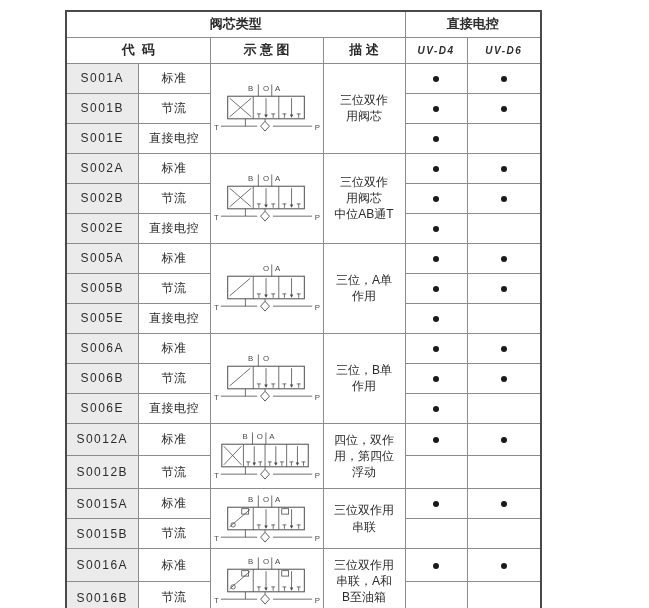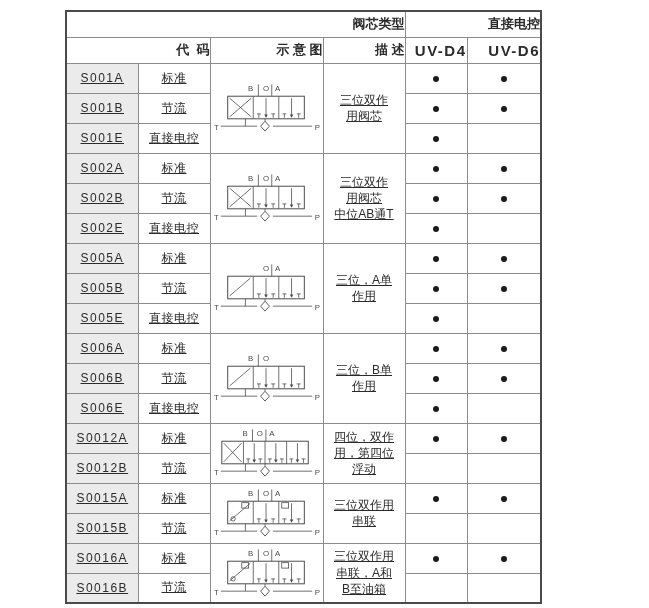--- a/index.html
+++ b/index.html
@@ -13,27 +13,27 @@
   html,body{margin:0;padding:0;}
   body{
     width:649px;height:608px;background:var(--page-bg);
     font-family:"Liberation Sans","DejaVu Sans",sans-serif;
     color:var(--text);position:relative;overflow:hidden;
   }
   .wrap{position:absolute;left:65px;top:10px;}
   table{border-collapse:collapse;border:2px solid var(--border-outer);table-layout:fixed;}
   th,td{border:1px solid var(--border-inner);text-align:center;vertical-align:middle;padding:0;overflow:hidden;}
   thead tr{height:26px;}
-  tbody tr{height:30px;text-decoration:underline;}
-  th{font-size:13px;font-weight:bold;white-space:pre;text-align:right;}
-  th.latin{letter-spacing:1.5px;font-size:15px;}
+  tbody tr{height:30px;}
+  th{font-size:13px;font-weight:bold;white-space:pre;}
+  th.latin{letter-spacing:1.5px;font-size:10px;font-style:italic;}
   td{font-size:12px;}
   td.code{background:var(--code-col-bg);letter-spacing:1.5px;}
   td.type{letter-spacing:0.5px;}
-  td.desc{white-space:pre-line;line-height:1.35;padding:0 3px;font-size:12px;}
+  td.desc{white-space:pre-line;line-height:1.35;padding:8px 3px;font-size:12px;}
   td.schem{background:#fff;}
   .dot{display:inline-block;width:6px;height:6px;border-radius:50%;background:var(--dot);vertical-align:middle;}
   .sym{width:110px;height:54px;display:block;margin:0 auto;}
 </style>
 </head>
 <body>
 
 <div class="wrap">
 <table>
   <colgroup>

